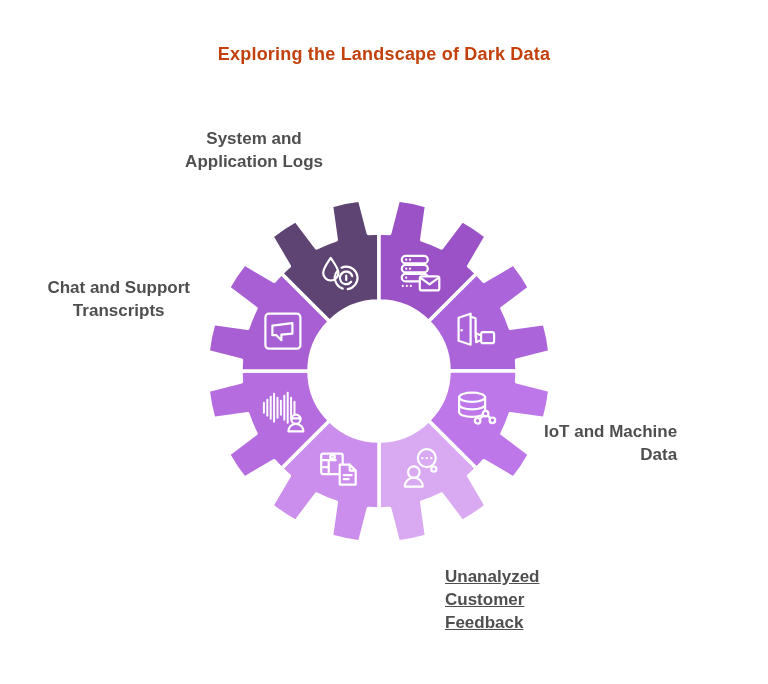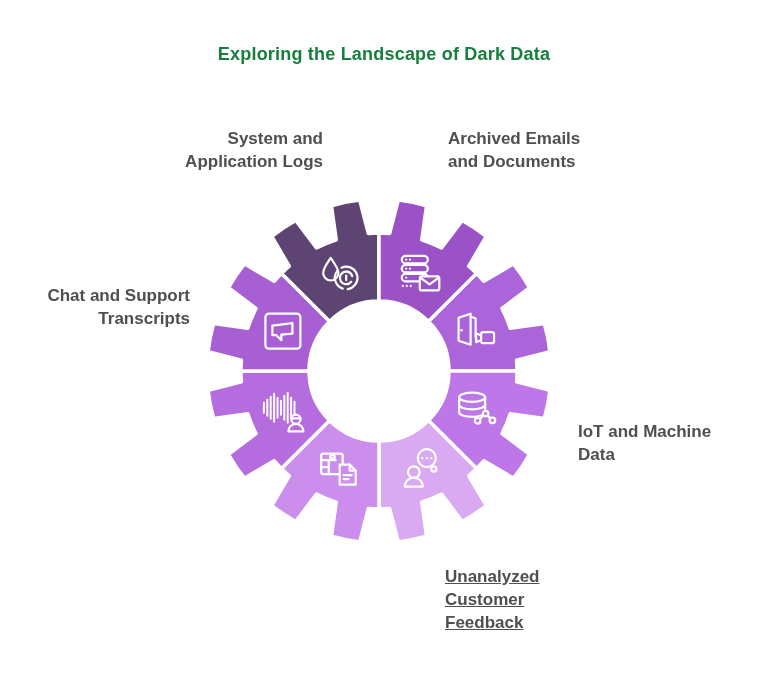--- a/index.html
+++ b/index.html
@@ -1,29 +1,29 @@
 <!DOCTYPE html>
 <html><head>
 <meta charset="utf-8">
 <style>
   html,body{margin:0;padding:0;}
   body{width:768px;height:684px;background:#ffffff;font-family:"Liberation Sans","DejaVu Sans",sans-serif;}
   .canvas{position:relative;width:768px;height:684px;background:#ffffff;overflow:hidden;}
   .title{position:absolute;top:44px;left:0;width:100%;text-align:center;margin:0;
-         font-size:18px;font-weight:600;color:#15803d;letter-spacing:.2px;}
+         font-size:18px;font-weight:600;color:#c2410c;letter-spacing:.2px;}
   .seg-label{position:absolute;font-size:17px;font-weight:600;line-height:23px;color:#4f4f4f;white-space:pre-line;}
-  .align-right{text-align:right;}
+  .align-right{text-align:center;}
   #lbl-system{right:445px;top:127px;}
   #lbl-archived{left:448px;top:127px;}
   #lbl-surveillance{left:577px;top:276px;}
-  #lbl-iot{left:578px;top:420px;}
+  #lbl-iot{left:544px;top:420px;text-align:right;}
   #lbl-unanalyzed{left:445px;top:565px;text-decoration:underline;}
   #lbl-oldcrm{right:445px;top:565px;}
   #lbl-call{right:580px;top:432px;}
-  #lbl-chat{right:578px;top:284px;}
+  #lbl-chat{right:578px;top:276px;}
   svg{position:absolute;left:0;top:0;}
   .icon{stroke:#ffffff;fill:none;stroke-width:2.2;stroke-linecap:round;stroke-linejoin:round;}
   .icon .dot{fill:#ffffff;stroke:none;}
   .icon .fillbg{fill:var(--segfill);}
 </style>
 </head>
 <body>
 
 <div class="canvas">
   <h1 class="title">Exploring the Landscape of Dark Data</h1>
@@ -113,22 +113,20 @@
       </g>
       <path d="M 329.50,321.50 L 281.42,273.42 A 138,138 0 0 0 274.14,281.28 L 244.48,263.81 A 172,172 0 0 0 228.49,287.74 L 255.99,308.46 A 138,138 0 0 0 247.79,328.24 L 213.70,323.45 A 172,172 0 0 0 208.09,351.68 L 241.42,360.29 A 138,138 0 0 0 241.00,371.00 L 309.00,371.00 A 70,70 0 0 1 329.50,321.50 Z" fill="#A75FD3" stroke="#ffffff" stroke-width="3.5" stroke-linejoin="round"></path>
       <g class="icon" transform="translate(282.9,331.2)" style="--segfill: #A75FD3;">
         <rect x="-17.5" y="-17.5" width="35" height="35" rx="3.5"></rect>
         <path d="M -10.5,-5.5 L 9.5,-8 L 9.5,2.5 L -1.5,3.5 L -1.5,9 L -6.5,4 L -10.5,4 Z"></path>
       </g>
     </svg>
 
   <div id="lbl-system" class="seg-label align-right">System and
 Application Logs</div>
-  <div id="lbl-archived" class="seg-label">Archived Emails
-and Documents</div>
   <div id="lbl-iot" class="seg-label">IoT and Machine
 Data</div>
   <div id="lbl-unanalyzed" class="seg-label">Unanalyzed
 Customer
 Feedback</div>
   <div id="lbl-chat" class="seg-label align-right">Chat and Support
 Transcripts</div>
 </div>
 
 </body></html>

